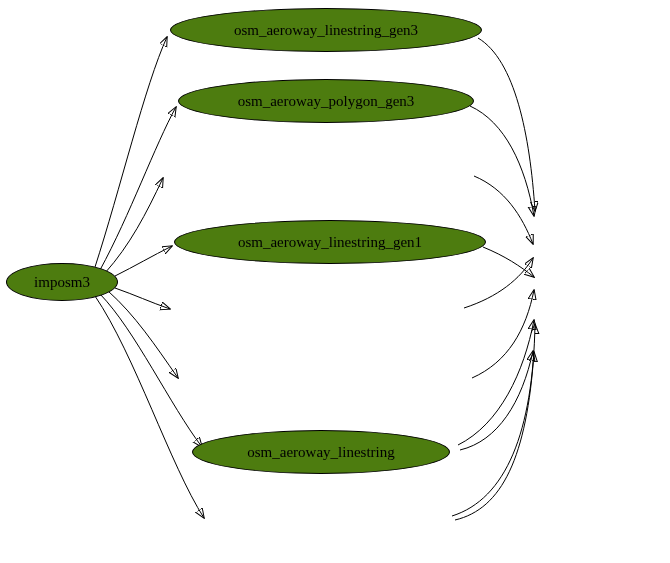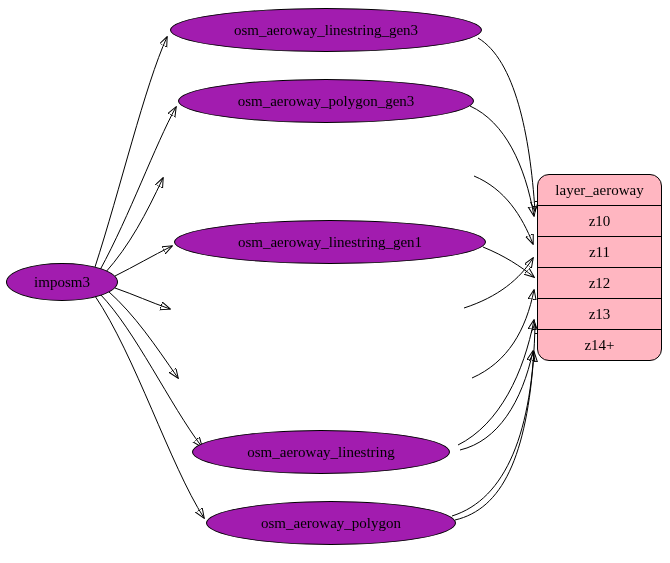--- a/index.html
+++ b/index.html
@@ -22,21 +22,21 @@
   }
   .edges path {
     fill: none;
     stroke: #000000;
     stroke-width: 1;
   }
   .node {
     position: absolute;
     border: 1px solid #000000;
     border-radius: 50%;
-    background: #a21caf;
+    background: #4d7c0f;
     display: flex;
     align-items: center;
     justify-content: center;
     box-sizing: border-box;
   }
   .node-label {
     font-size: 15px;
     color: #000000;
     white-space: nowrap;
   }
@@ -111,26 +111,15 @@
   <div class="node" style="left:174px; top:220px; width:312px; height:44px;">
     <span class="node-label">osm_aeroway_linestring_gen1</span>
   </div>
 
 
 
   <div class="node" style="left:192px; top:430px; width:258px; height:44px;">
     <span class="node-label">osm_aeroway_linestring</span>
   </div>
 
-  <div class="node" style="left:206px; top:501px; width:250px; height:44px;">
-    <span class="node-label">osm_aeroway_polygon</span>
-  </div>
 
-  <div class="record" style="left: 537px; top: 174px; width: 125px; height: 187px; background-color: rgb(255, 182, 193);">
-    <div class="record-row">layer_aeroway</div>
-    <div class="record-row">z10</div>
-    <div class="record-row">z11</div>
-    <div class="record-row">z12</div>
-    <div class="record-row">z13</div>
-    <div class="record-row">z14+</div>
-  </div>
 
 </div>
 
 </body></html>

